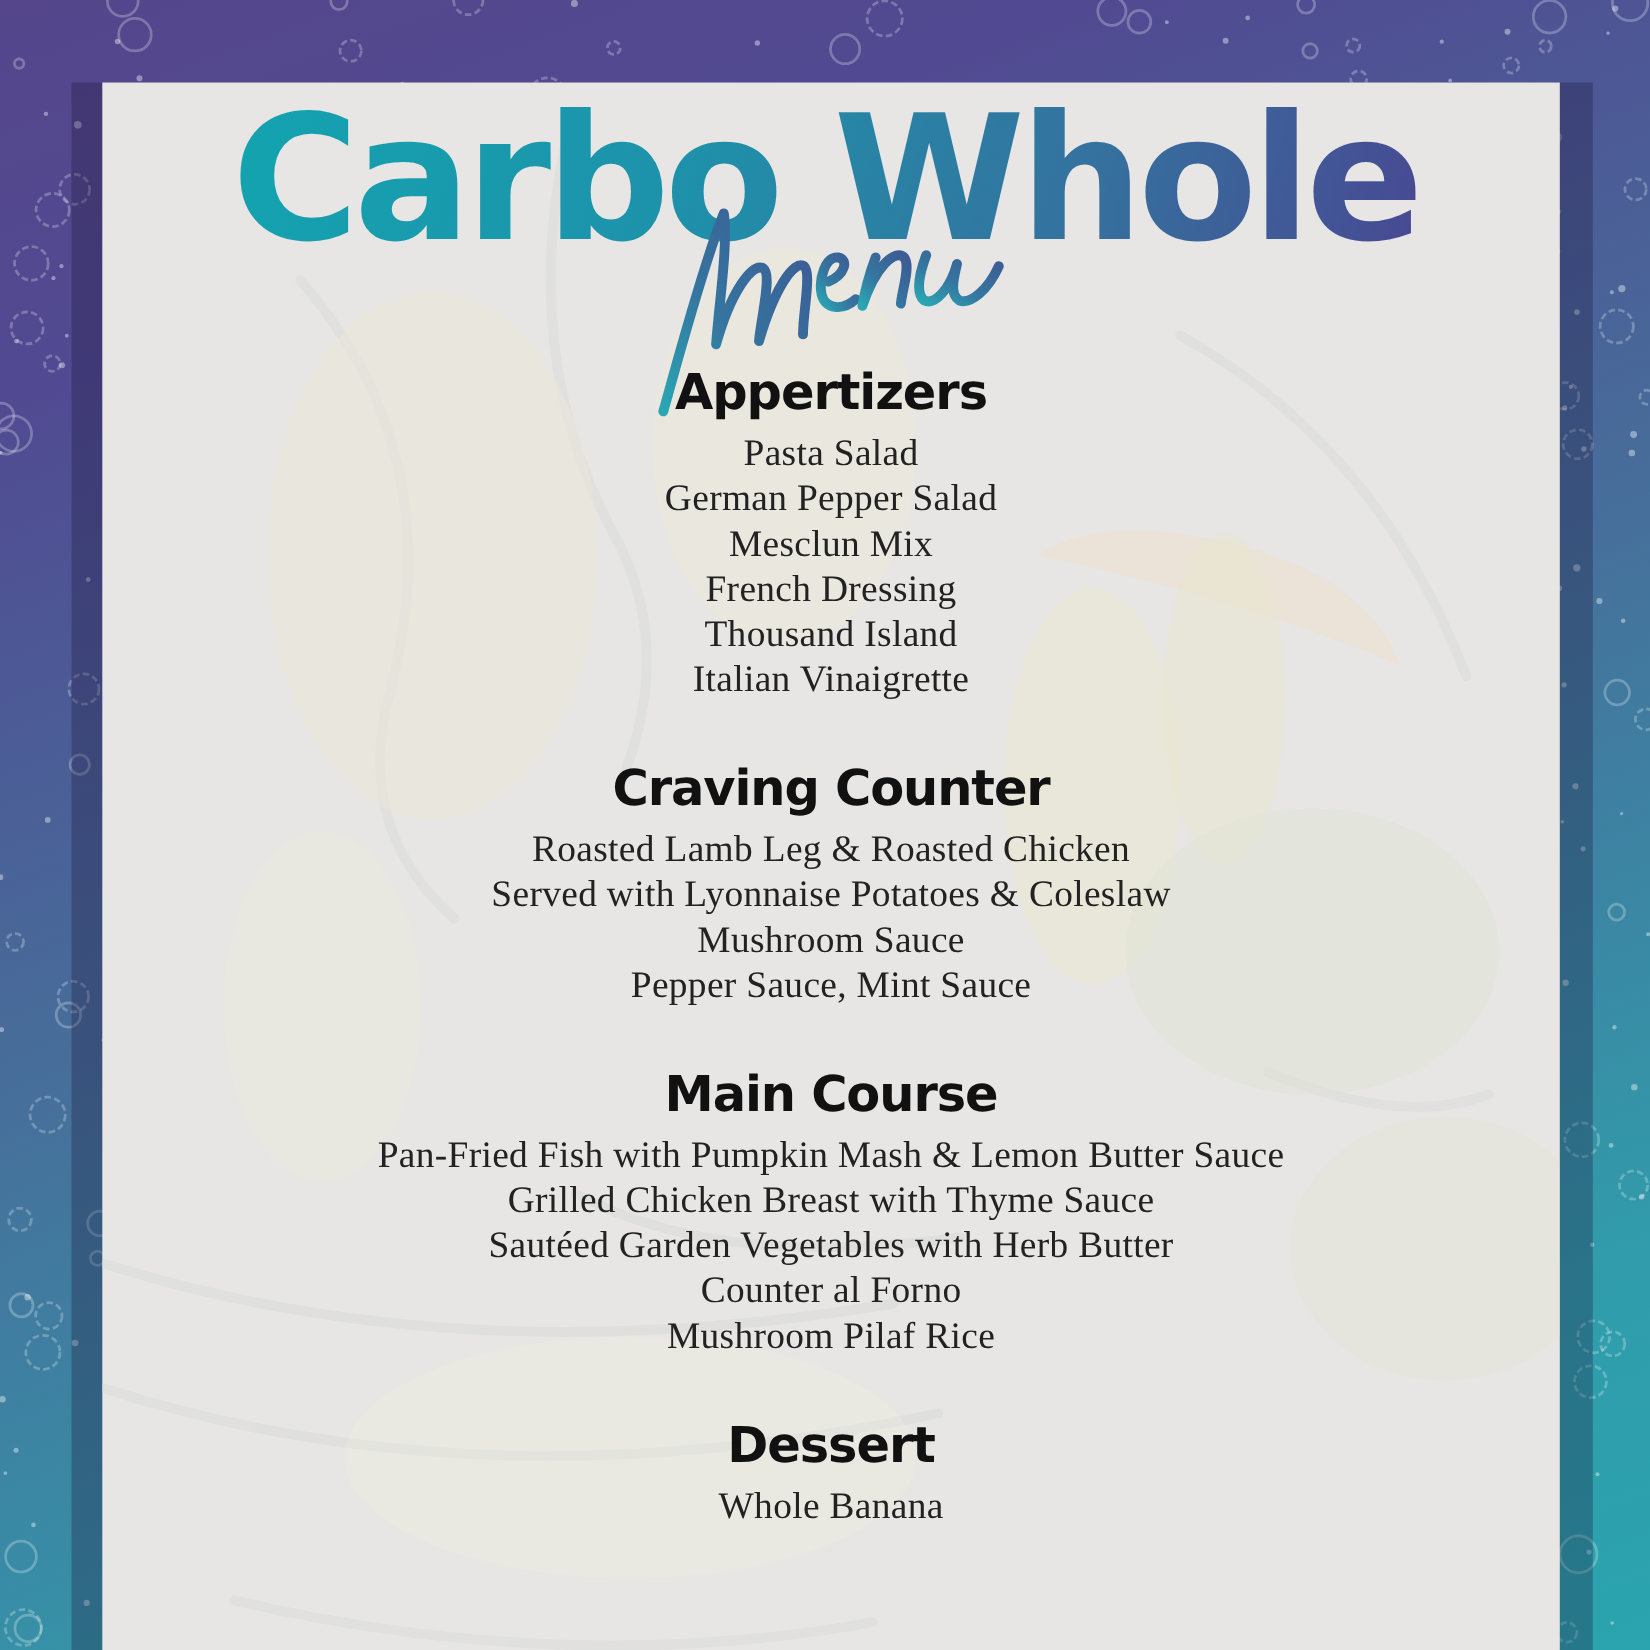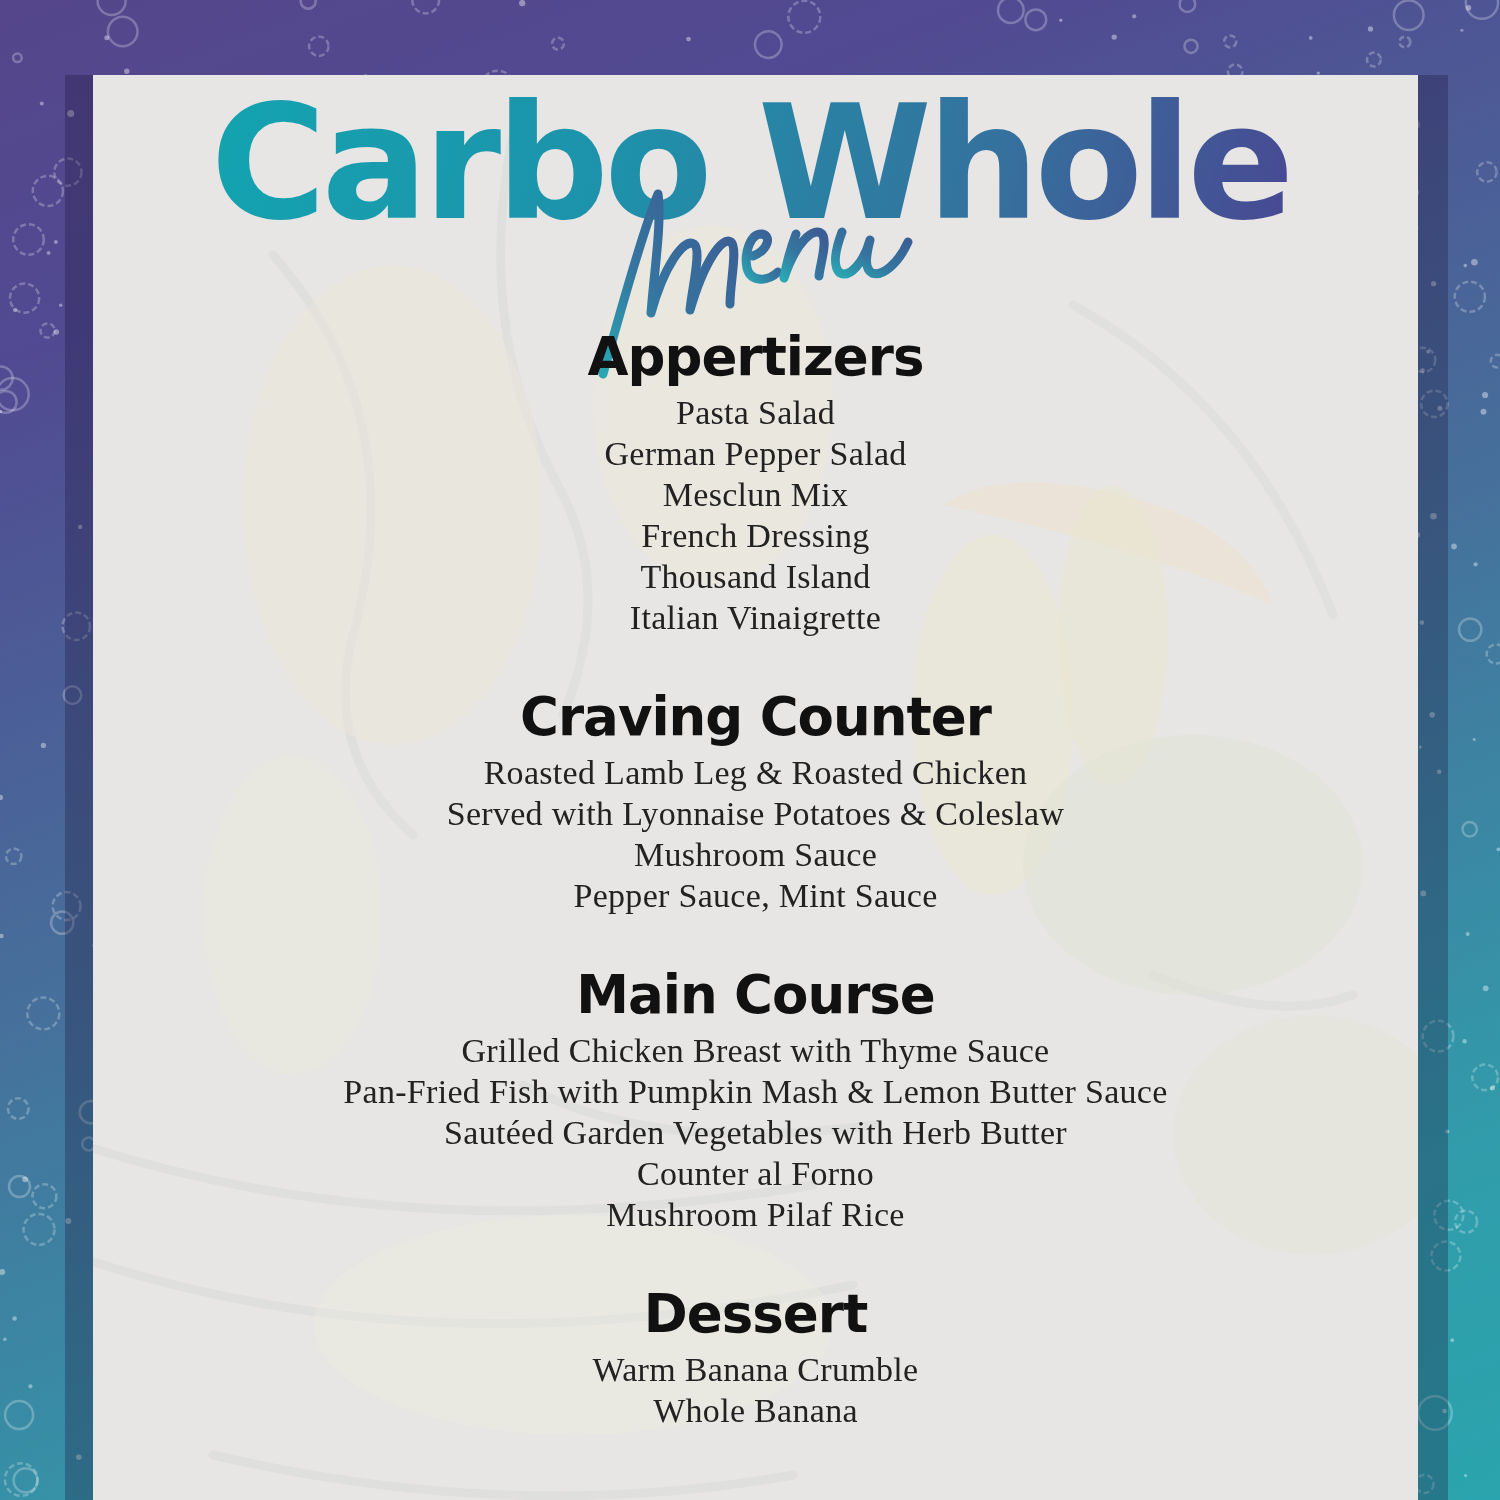--- a/index.html
+++ b/index.html
@@ -28,21 +28,21 @@
   }
   .poster-subtitle{position:absolute;left:588px;top:178px;width:420px;height:205px;z-index:6;}
   .sr{position:absolute;width:1px;height:1px;overflow:hidden;clip:rect(0 0 0 0);white-space:nowrap;}
   .menu-sections{
     position:absolute;left:93px;top:330px;width:1325px;z-index:7;
     text-align:center;color:#1c1c1c;
   }
   .menu-section{margin:0 0 52px 0;}
   .section-title{
     margin:0;font-family:"DejaVu Sans",sans-serif;font-weight:bold;
-    font-size:53px;line-height:54px;letter-spacing:-1px;color:#111;
+    font-size:45px;line-height:54px;letter-spacing:-1px;color:#111;
   }
   .section-items{margin-top:8px;}
   .menu-item{
     margin:0;font-size:34px;line-height:41px;font-weight:400;
     color:#222;letter-spacing:0.3px;font-family:Liberation Serif, serif;
   }
 </style>
 </head>
 <body>
 
@@ -395,27 +395,26 @@
       <div class="section-items">
         <p class="menu-item">Roasted Lamb Leg &amp; Roasted Chicken</p>
         <p class="menu-item">Served with Lyonnaise Potatoes &amp; Coleslaw</p>
         <p class="menu-item">Mushroom Sauce</p>
         <p class="menu-item">Pepper Sauce, Mint Sauce</p>
       </div>
     </section>
     <section class="menu-section">
       <h2 class="section-title">Main Course</h2>
       <div class="section-items">
+        <p class="menu-item">Pan-Fried Fish with Pumpkin Mash &amp; Lemon Butter Sauce</p>
         <p class="menu-item">Grilled Chicken Breast with Thyme Sauce</p>
-        <p class="menu-item">Pan-Fried Fish with Pumpkin Mash &amp; Lemon Butter Sauce</p>
         <p class="menu-item">Sautéed Garden Vegetables with Herb Butter</p>
         <p class="menu-item">Counter al Forno</p>
         <p class="menu-item">Mushroom Pilaf Rice</p>
       </div>
     </section>
     <section class="menu-section">
       <h2 class="section-title">Dessert</h2>
       <div class="section-items">
-        <p class="menu-item">Warm Banana Crumble</p>
         <p class="menu-item">Whole Banana</p>
       </div>
     </section>
   </main>
 
 </body></html>

